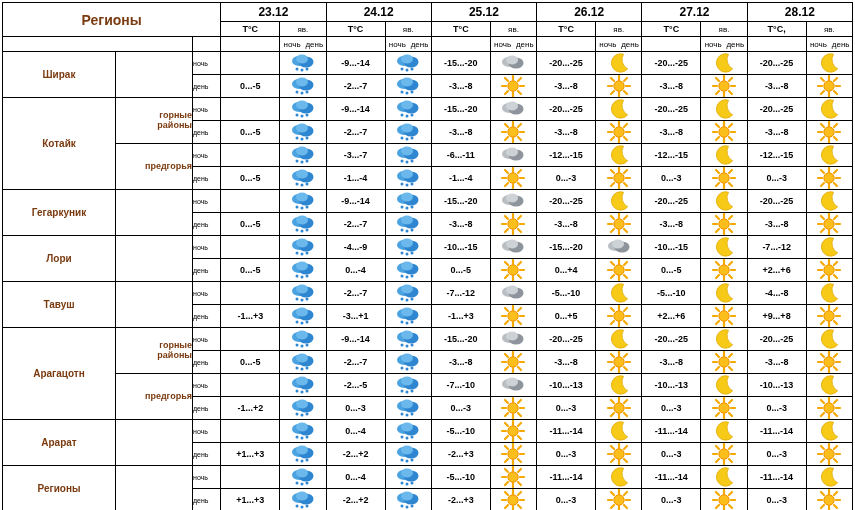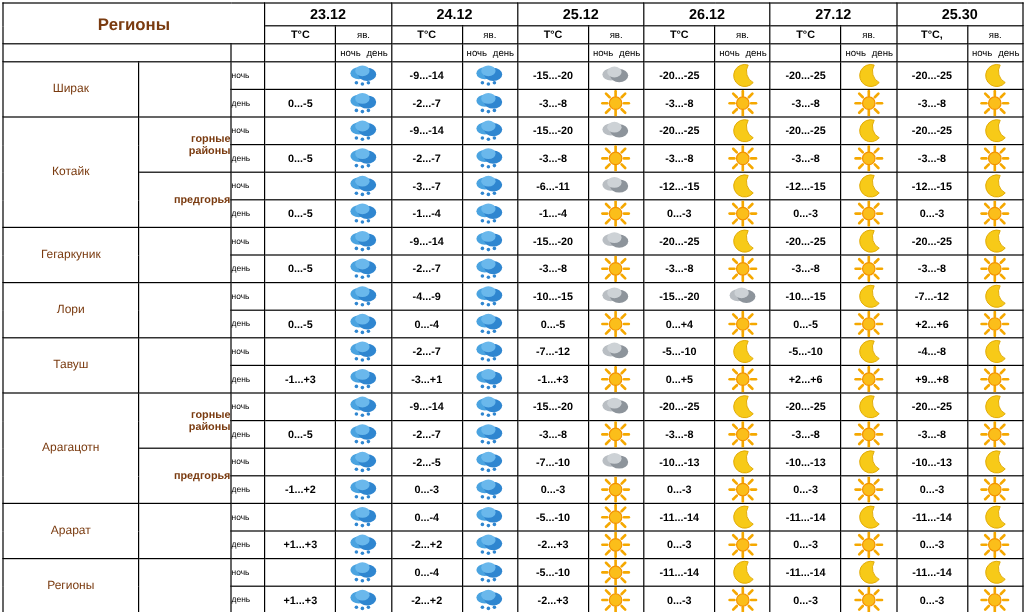--- a/index.html
+++ b/index.html
@@ -4,21 +4,21 @@
 <style>
   html,body{margin:0;padding:0;background:#ffffff;}
   body{font-family:"Liberation Sans", sans-serif;}
   #wrap{width:855px;height:510px;position:relative;overflow:hidden;}
   table.wx{border-collapse:collapse;table-layout:fixed;width:851px;margin:2px;}
   table.wx td, table.wx th{border:1px solid #000;padding:0;vertical-align:middle;}
   .hdr-date{font-size:12px;font-weight:bold;height:18px;}
   .hdr-regions{font-size:14px;font-weight:bold;text-align:center;color:#7a3b10;}
   .hdr-sub{font-size:8px;text-align:center;height:14px;font-weight:normal;}
   .hdr-sub.b{font-weight:bold;font-size:9px;}
-  .region{font-size:10px;font-weight:normal;text-align:center;color:#7a3b10;}
+  .region{font-size:10px;font-weight:bold;text-align:center;color:#7a3b10;}
   .sub{font-size:9px;font-weight:bold;text-align:right;color:#7a3b10;line-height:1.05;}
   .nd{font-size:7px;text-align:left;padding-left:2px;width:22px;color:#000;}
   .temp{font-size:9px;text-align:center;font-weight:bold;white-space:nowrap;}
   .icon{text-align:center;line-height:0;}
   .rowh{height:18px;}
   svg{display:block;margin:0 auto;}
 </style>
 </head>
 <body>
 
@@ -42,21 +42,21 @@
         <col style="width:36px">
     </colgroup>
     <thead>
       <tr class="rowh">
         <th colspan="3" rowspan="2" class="hdr-regions">Регионы</th>
         <th colspan="2" class="hdr-date">23.12</th>
         <th colspan="2" class="hdr-date">24.12</th>
         <th colspan="2" class="hdr-date">25.12</th>
         <th colspan="2" class="hdr-date">26.12</th>
         <th colspan="2" class="hdr-date">27.12</th>
-        <th colspan="2" class="hdr-date">25.30</th>
+        <th colspan="2" class="hdr-date">28.12</th>
       </tr>
       <tr>
         <th class="hdr-sub b">T°C</th>
         <th class="hdr-sub">яв.</th>
         <th class="hdr-sub b">T°C</th>
         <th class="hdr-sub">яв.</th>
         <th class="hdr-sub b">T°C</th>
         <th class="hdr-sub">яв.</th>
         <th class="hdr-sub b">T°C</th>
         <th class="hdr-sub">яв.</th>

